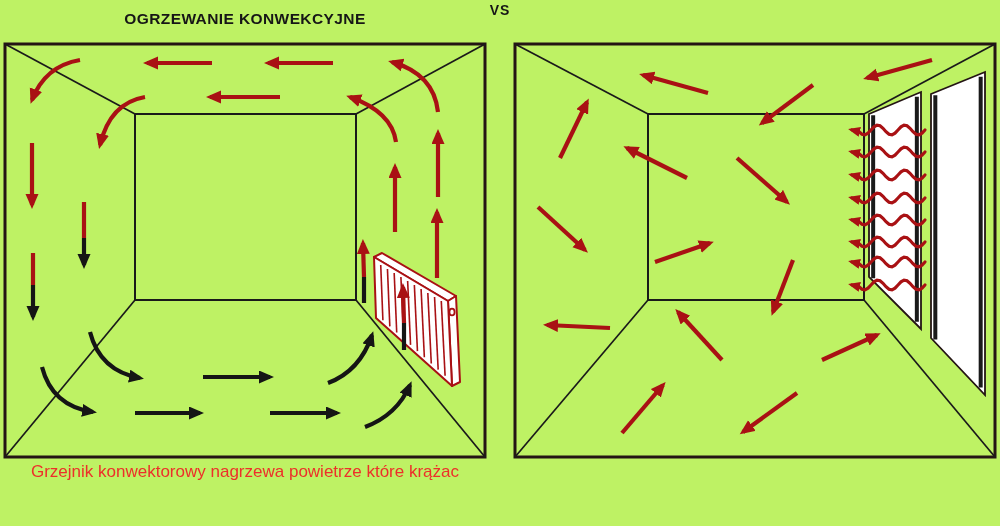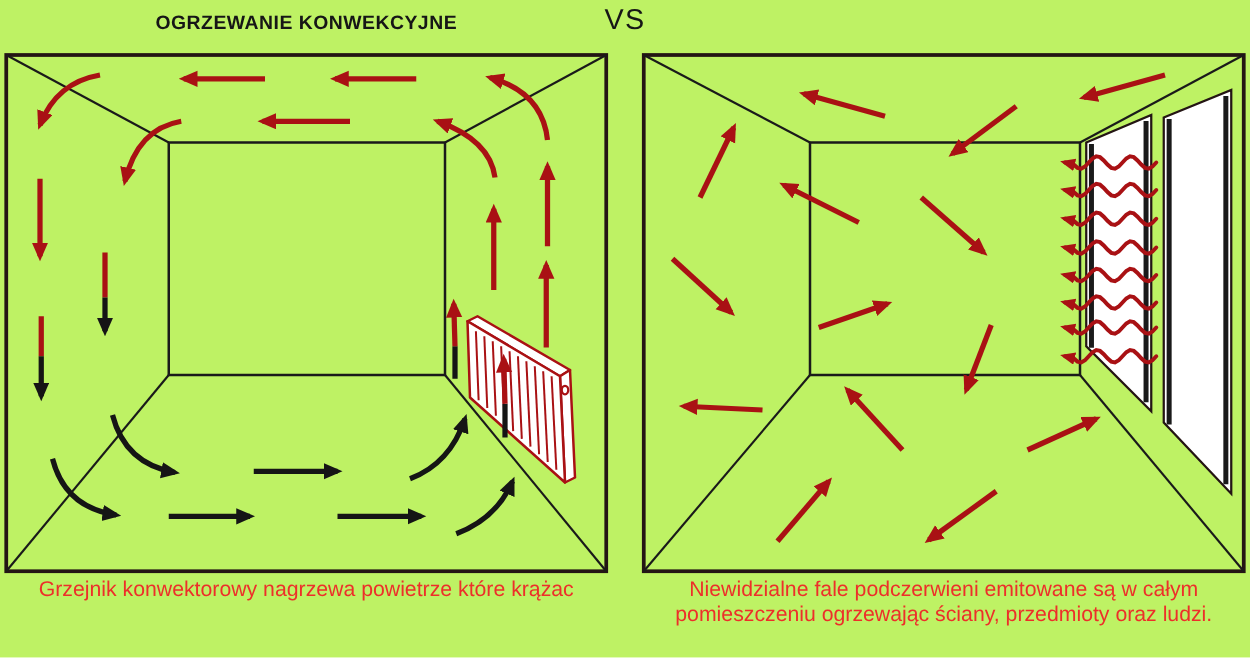--- a/index.html
+++ b/index.html
@@ -3,21 +3,21 @@
 <meta charset="utf-8">
 <style>
   html,body{margin:0;padding:0;background:#fff;}
   .page{position:relative;width:1000px;height:526px;background:#bef264;overflow:hidden;
         font-family:"Liberation Sans", sans-serif;}
   .title{position:absolute;top:10px;width:484px;text-align:center;
          font-size:15.5px;font-weight:700;letter-spacing:.4px;white-space:nowrap;}
   .title-left{left:3px;}
   .title-right{left:513px;top:12px;}
   .vs{position:absolute;left:474px;top:2px;width:52px;text-align:center;
-      font-size:23px;font-weight:400;letter-spacing:1px;}
+      font-size:14px;font-weight:700;letter-spacing:1px;}
   .room-box{position:absolute;top:42px;width:484px;height:417px;}
   .room-box.left{left:3px;}
   .room-box.right{left:513px;}
   .room-svg{position:absolute;left:0;top:0;width:100%;height:100%;display:block;}
   .caption{position:absolute;top:462px;width:484px;text-align:center;
            font-size:17px;line-height:20px;font-weight:400;}
   .caption-left{left:3px;}
   .caption-right{left:513px;}
 </style>
 </head>
@@ -151,18 +151,14 @@
         <line x1="309" y1="318" x2="364" y2="293" stroke="#A91114" stroke-width="4.2" marker-end="url(#m1ar)"></line>
         <line x1="109" y1="391" x2="150" y2="343" stroke="#A91114" stroke-width="4.2" marker-end="url(#m1ar)"></line>
         <line x1="284" y1="351" x2="230" y2="390" stroke="#A91114" stroke-width="4.2" marker-end="url(#m1ar)"></line>
       </svg>
   </div>
 
   <div class="caption caption-left" style="color: rgb(237, 47, 42);">
     <div>Grzejnik konwektorowy nagrzewa powietrze które krążac</div>
   </div>
 
-  <div class="caption caption-right" style="color: rgb(237, 47, 42);">
-    <div>Niewidzialne fale podczerwieni emitowane są w całym</div>
-    <div>pomieszczeniu ogrzewając ściany, przedmioty oraz ludzi.</div>
-  </div>
 
 </div>
 
 </body></html>

